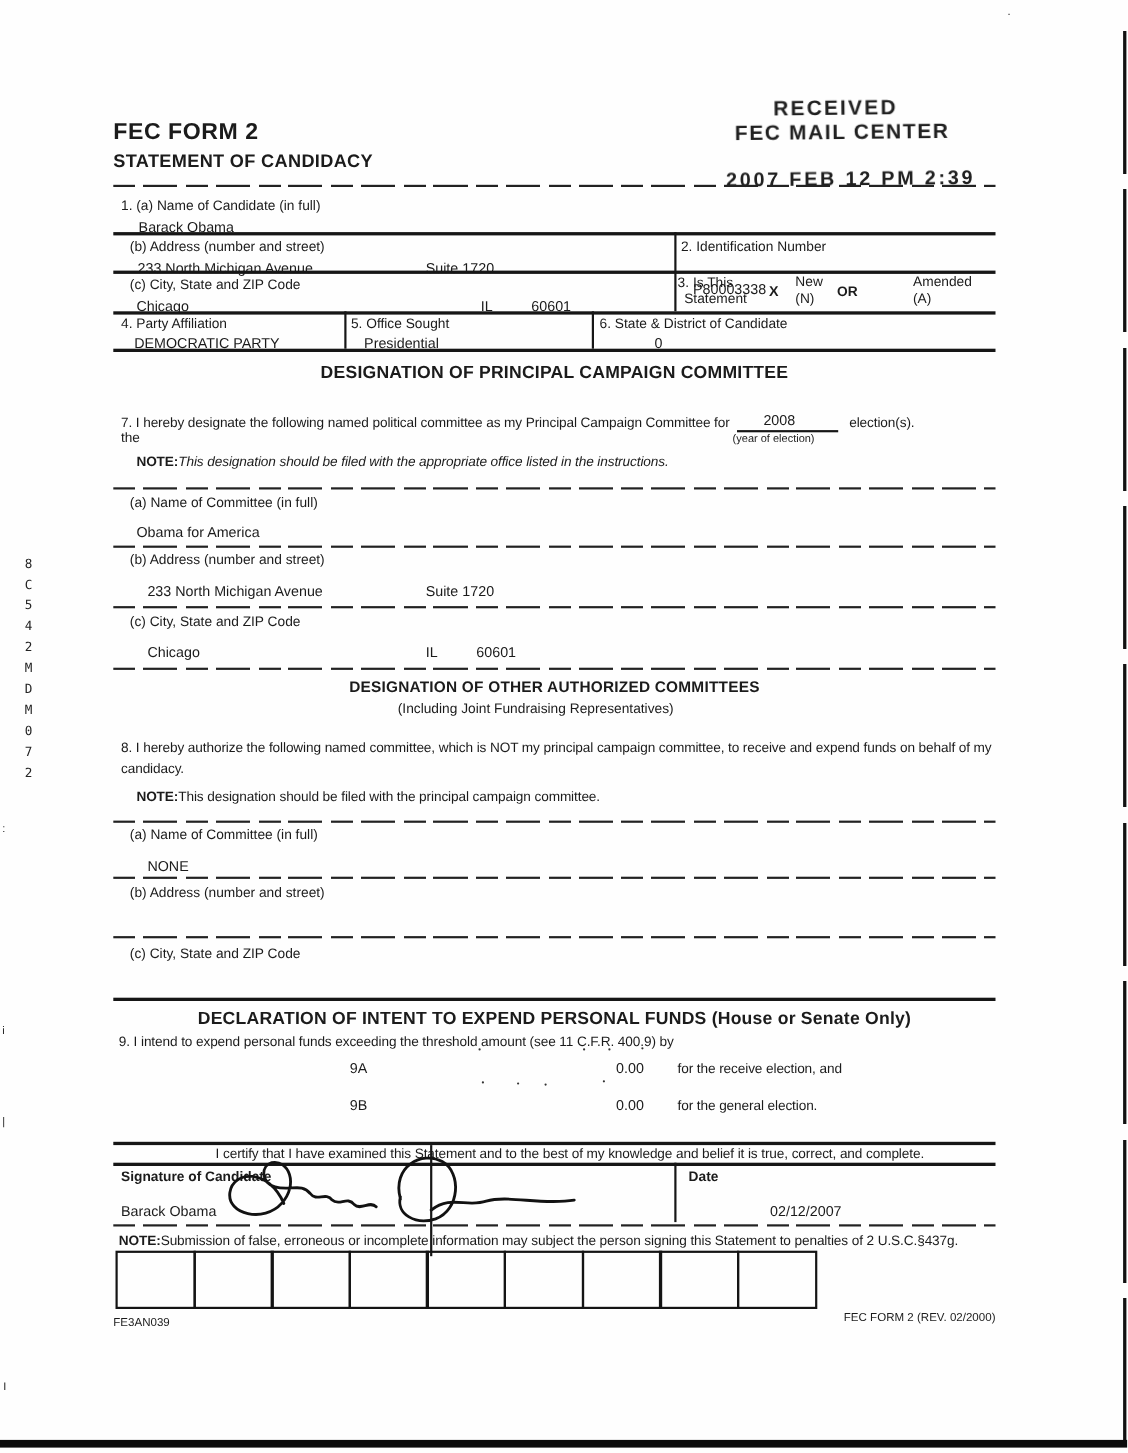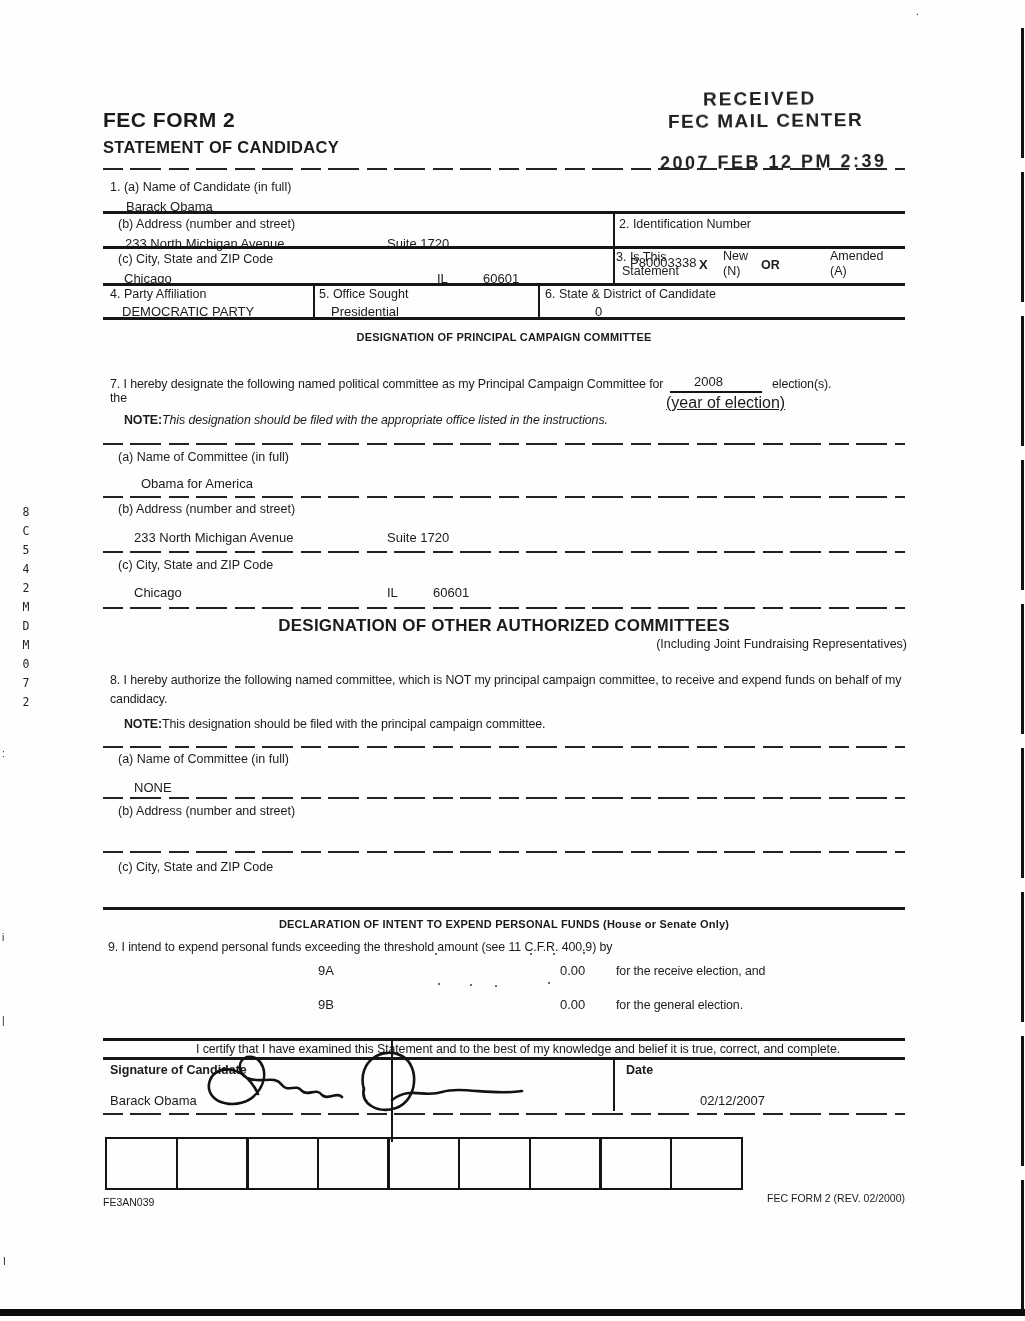--- a/index.html
+++ b/index.html
@@ -6,23 +6,23 @@
   .page {
     position:relative; width:1025px; height:1321px; background:#fefefe;
     font-family:"Liberation Sans", sans-serif; color:#1b1b1b; overflow:hidden;
   }
   .abs { position:absolute; }
   .lbl  { font-size:12.5px; white-space:nowrap; }
   .val  { font-size:13px; white-space:nowrap; }
   .b    { font-weight:bold; }
   .h1   { font-size:21px; font-weight:bold; letter-spacing:.5px; }
   .h2   { font-size:16.5px; font-weight:bold; letter-spacing:.3px; }
-  .sect { font-size:11px; font-weight:bold; text-align:center; width:802px; left:103px; letter-spacing:.2px; }
+  .sect { font-size:16px; font-weight:bold; text-align:center; width:802px; left:103px; letter-spacing:.2px; }
   .para { font-size:12.4px; letter-spacing:-0.1px; }
-  .small{ font-size:16px;text-decoration:underline; }
+  .small{ font-size:10px; }
   .tiny { font-size:10.5px; }
   .hl   { position:absolute; background:#161616; height:2px; }
   .hl.heavy { height:3px; }
   .hdash{ position:absolute; height:2px;
           background:repeating-linear-gradient(90deg,#222 0 20px, rgba(0,0,0,0) 20px 27px, #222 27px 58px, rgba(0,0,0,0) 58px 66px); }
   .vl   { position:absolute; background:#161616; width:2px; }
   .stamp{ position:absolute; font-weight:bold; color:#202020; transform:rotate(-0.6deg);
           filter:blur(.25px); white-space:nowrap; }
   .glyphcol { position:absolute; left:13px; top:503px; width:26px; text-align:center;
           font-family:"DejaVu Sans Mono", monospace; font-size:11.5px; line-height:19px;
@@ -121,34 +121,34 @@
   <div class="hl" style="left:670px; top:391px; width:92px; height:1.5px;"></div>
   <div class="abs small" style="left:666px; top:394px;">(year of election)</div>
   <div class="abs para" style="left:772px; top:377px;">election(s).</div>
 
   <div class="abs para" style="left:124px; top:413px;">
     <span class="b">NOTE:</span><span class="note-rest">This designation should be filed with the appropriate office listed in the instructions.</span>
   </div>
 
   <div class="hdash" style="left:103px; top:443px; width:802px;"></div>
   <div class="abs lbl" style="left:118px; top:450px;">(a) Name of Committee (in full)</div>
-  <div class="abs val" style="left:141px; top:476px;">Obama for America</div>
+  <div class="abs val" style="left:124px; top:476px;">Obama for America</div>
   <div class="hdash" style="left:103px; top:496px; width:802px;"></div>
   <div class="abs lbl" style="left:118px; top:502px;">(b) Address (number and street)</div>
   <div class="abs val" style="left:134px; top:530px;">233 North Michigan Avenue</div>
   <div class="abs val" style="left:387px; top:530px;">Suite 1720</div>
   <div class="hdash" style="left:103px; top:551px; width:802px;"></div>
   <div class="abs lbl" style="left:118px; top:558px;">(c) City,  State and  ZIP Code</div>
   <div class="abs val" style="left:134px; top:585px;">Chicago</div>
   <div class="abs val" style="left:387px; top:585px;">IL</div>
   <div class="abs val" style="left:433px; top:585px;">60601</div>
   <div class="hdash" style="left:103px; top:607px; width:802px;"></div>
 
-  <div class="abs sect" style="top:616px; font-size:17px;">DESIGNATION OF OTHER AUTHORIZED COMMITTEES</div>
-  <div class="abs" style="left:105px; top:637px; width:802px; text-align:right; font-size:12.5px;">(Including Joint Fundraising Representatives)</div>
+  <div class="abs sect" style="top:616px; font-size:14px;">DESIGNATION OF OTHER AUTHORIZED COMMITTEES</div>
+  <div class="abs" style="left:86px; top:637px; width:802px; text-align:center; font-size:12.5px;">(Including Joint Fundraising Representatives)</div>
 
   <div class="abs para" style="left:110px; top:671px; width:800px; line-height:19px;">8. I hereby authorize the following named committee,  which is NOT my principal campaign committee, to receive and expend funds on behalf of my candidacy.</div>
   <div class="abs para" style="left:124px; top:717px;">
     <span class="b">NOTE:</span><span>This designation should be filed with the principal campaign committee.</span>
   </div>
 
   <div class="hdash" style="left:103px; top:746px; width:802px;"></div>
   <div class="abs lbl" style="left:118px; top:752px;">(a) Name of Committee (in full)</div>
   <div class="abs val" style="left:134px; top:780px;">NONE</div>
   <div class="hdash" style="left:103px; top:797px; width:802px;"></div>
@@ -192,20 +192,23 @@
   <svg class="sig-svg" width="340" height="72" viewBox="0 0 340 72">
     <path d="M62,50 C48,18 16,20 13,40 C10,60 44,68 60,50 C76,32 66,10 51,13 C41,16 41,31 54,35 C68,39 78,31 86,41 C92,49 100,39 106,47 C112,53 120,43 126,51 C132,57 140,47 146,53" fill="none" stroke="#121212" stroke-width="2.6" stroke-linecap="round"></path>
     <path d="M168,46 C160,16 188,2 206,12 C224,22 222,56 200,64 C182,70 164,60 168,44" fill="none" stroke="#121212" stroke-width="2.6" stroke-linecap="round"></path>
     <path d="M196,56 C214,42 228,54 246,48 C266,42 296,52 326,47" fill="none" stroke="#121212" stroke-width="2.6" stroke-linecap="round"></path>
   </svg>
 
   <div class="vl" style="left:391px; top:1041px; height:101px; width:1.6px;"></div>
 
   <div class="hdash" style="left:103px; top:1113px; width:802px;"></div>
 
+  <div class="abs para" style="left:108px; top:1121px;">
+    <span class="b">NOTE:</span><span>Submission of false,  erroneous or incomplete information may subject the person signing this Statement to penalties of 2 U.S.C.§437g.</span>
+  </div>
 
   <div id="boxes-row">
       <div class="fbox"></div>
       <div class="fbox"></div>
       <div class="fbox"></div>
       <div class="fbox"></div>
       <div class="fbox"></div>
       <div class="fbox"></div>
       <div class="fbox"></div>
       <div class="fbox"></div>

